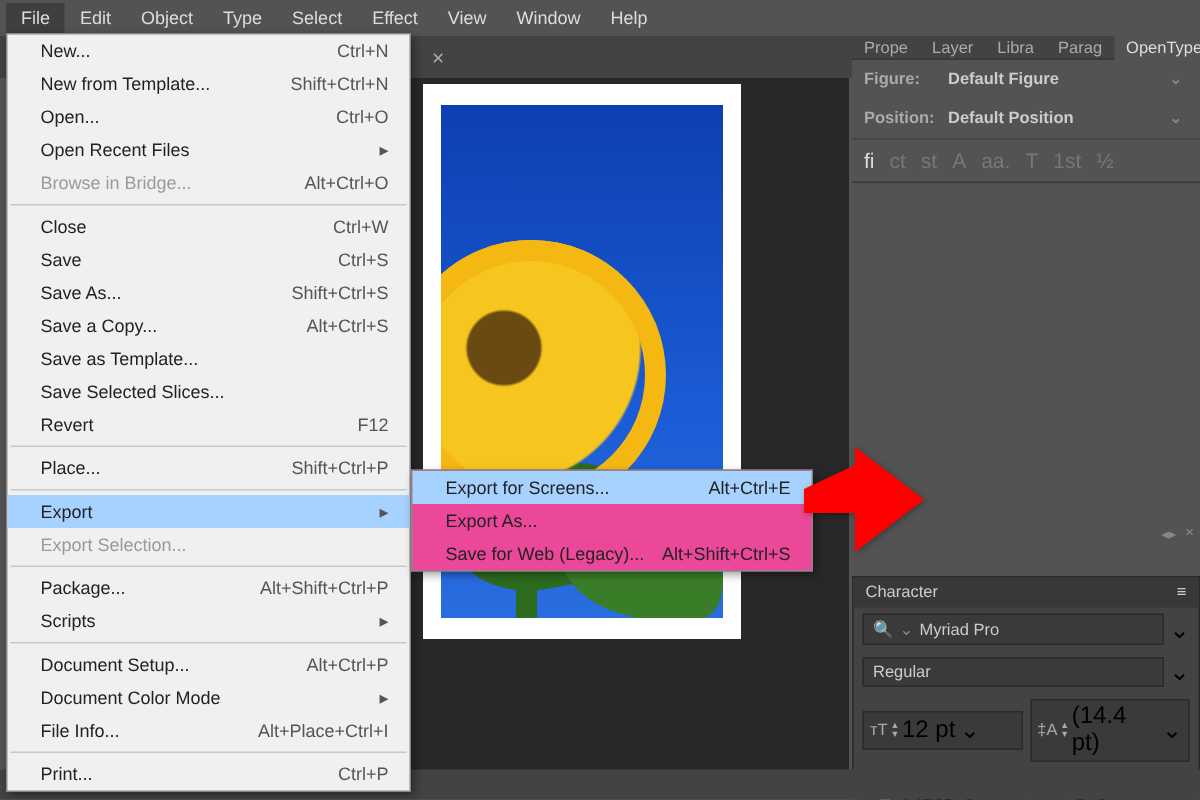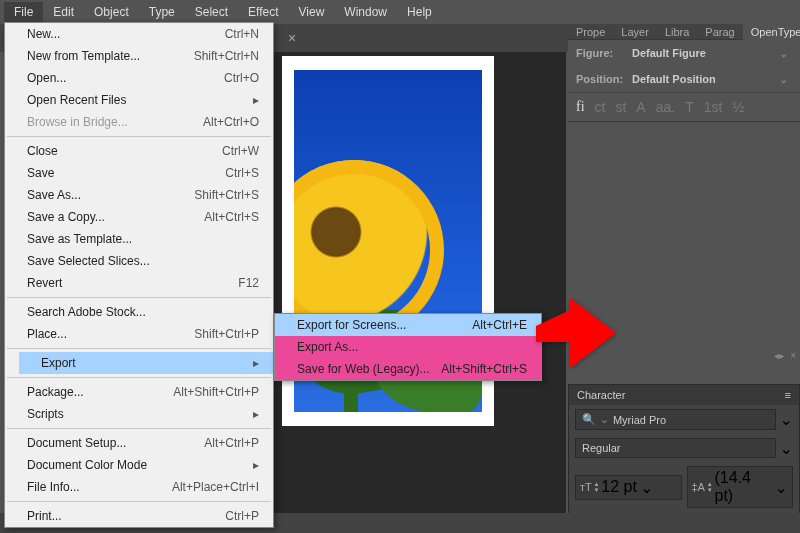--- a/index.html
+++ b/index.html
@@ -8,21 +8,21 @@
 .menubar { height: 24px; background: #535353; display: flex; align-items: center; padding: 0 4px; color: #ddd; font-size: 12px; }
 .menubar .item { padding: 3px 10px; cursor: pointer; }
 .menubar .item.active { background: #3f3f3f; }
 
 .tabbar { height: 28px; background: #434343; display: flex; align-items: center; padding-left: 280px; }
 .tabbar .close { color: #aaa; font-size: 14px; padding: 4px 8px; cursor: pointer; }
 
 .dropdown { position: absolute; top: 22px; left: 4px; width: 270px; background: #f0f0f0; border: 1px solid #888; box-shadow: 2px 2px 6px rgba(0,0,0,0.4); z-index: 100; font-size: 12px; color: #222; }
 .dropdown .mi { display: flex; justify-content: space-between; padding: 4px 14px 4px 22px; cursor: pointer; }
 .dropdown .mi.disabled { color: #9a9a9a; }
-.dropdown .mi.hover { background: #a6d2ff; margin-left: 14px; }
+.dropdown .mi.hover { background: #a6d2ff; }
 .dropdown .sep { height: 1px; background: #c8c8c8; margin: 3px 2px; }
 .dropdown .short { color: #555; }
 
 .submenu { position: absolute; top: 313px; left: 274px; width: 268px; background: #ec4899; border: 1px solid #888; box-shadow: 2px 2px 6px rgba(0,0,0,0.4); z-index: 101; font-size: 12px; color: #222; }
 .submenu .mi { display: flex; justify-content: space-between; padding: 4px 14px 4px 22px; cursor: pointer; }
 .submenu .mi.hover { background: #a6d2ff; }
 
 .arrow { position: absolute; top: 298px; left: 536px; z-index: 200; }
 .arrow svg { filter: drop-shadow(1px 1px 2px rgba(0,0,0,0.3)); }
 
@@ -37,21 +37,21 @@
 
 .rpanel { position: absolute; top: 24px; right: 0; width: 232px; height: 510px; background: #535353; color: #ccc; font-size: 11px; }
 .rtabs { display: flex; height: 16px; align-items: center; border-bottom: 1px solid #383838; background: #434343; }
 .rtabs .t { padding: 6px 8px; color: #aaa; cursor: pointer; }
 .rtabs .t.active { background: #535353; color: #ddd; }
 .row { display: flex; align-items: center; padding: 5px 8px; gap: 6px; font-weight: bold; }
 .row .lbl { width: 46px; color: #aaa; }
 .row .sel { flex: 1; background: #535353; border: none; color: #ccc; padding: 2px 4px; display: flex; justify-content: space-between; align-items: center; cursor: pointer; }
 .row .chev { color: #888; font-size: 10px; }
 .iconrow { display: flex; gap: 10px; padding: 6px 8px; color: #777; font-size: 14px; align-items: center; border-top: 1px solid #444; border-bottom: 1px solid #383838; }
-.iconrow span.active { color: #ddd; font-family: Liberation Serif, serif; }
+.iconrow span.active { color: #ddd; }
 
 .charpanel { position: absolute; top: 356px; right: 0; width: 232px; background: #434343; border: 1px solid #2a2a2a; margin-top: 28px; }
 .charpanel .hdr { display: flex; justify-content: space-between; align-items: center; padding: 4px 8px; background: #383838; color: #ccc; font-size: 11px; }
 .charpanel .srch { display: flex; align-items: center; padding: 4px 6px; gap: 4px; }
 .charpanel .srch .inp { flex: 1; background: #3a3a3a; border: 1px solid #2a2a2a; color: #ccc; padding: 3px 6px; font-size: 11px; display: flex; align-items: center; gap: 4px; }
 .charpanel .valrow { display: flex; padding: 4px 6px; gap: 5px; align-items: center; }
 .charpanel .fld { display: flex; align-items: center; background: #3a3a3a; border: 1px solid #2a2a2a; padding: 2px 4px; gap: 3px; flex: 1; }
 .charpanel .fld .ic { color: #aaa; font-size: 11px; }
 .charpanel .fld .stepper { display:flex; flex-direction:column; line-height:6px; font-size:7px; color:#aaa; }
 
@@ -132,30 +132,30 @@
     </div>
     <div class="mi">
       <span>Save Selected Slices...</span>
     </div>
     <div class="mi">
       <span>Revert</span>
       <span class="short">F12</span>
     </div>
     <div class="sep"></div>
     <div class="mi">
-      <span>Search Adobe Stock...</span>
-    </div>
-    <div class="mi">
       <span>Place...</span>
       <span class="short">Shift+Ctrl+P</span>
     </div>
     <div class="sep"></div>
     <div class="mi hover">
       <span>Export</span>
       <span class="short">▸</span>
+    </div>
+    <div class="mi disabled">
+      <span>Export Selection...</span>
     </div>
     <div class="sep"></div>
     <div class="mi">
       <span>Package...</span>
       <span class="short">Alt+Shift+Ctrl+P</span>
     </div>
     <div class="mi">
       <span>Scripts</span>
       <span class="short">▸</span>
     </div>

